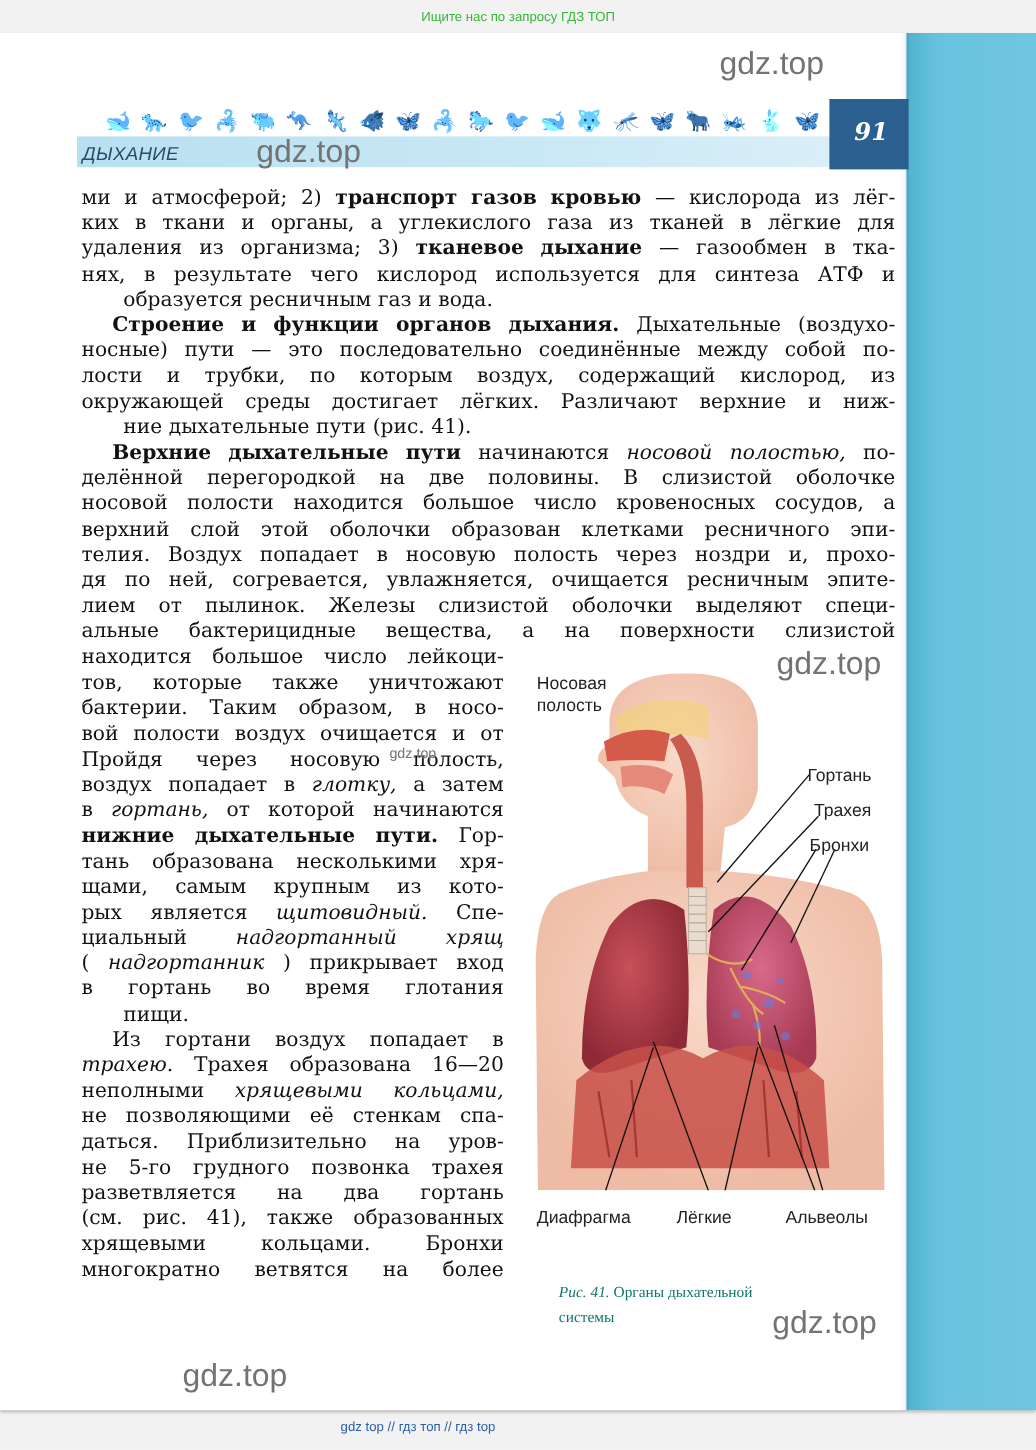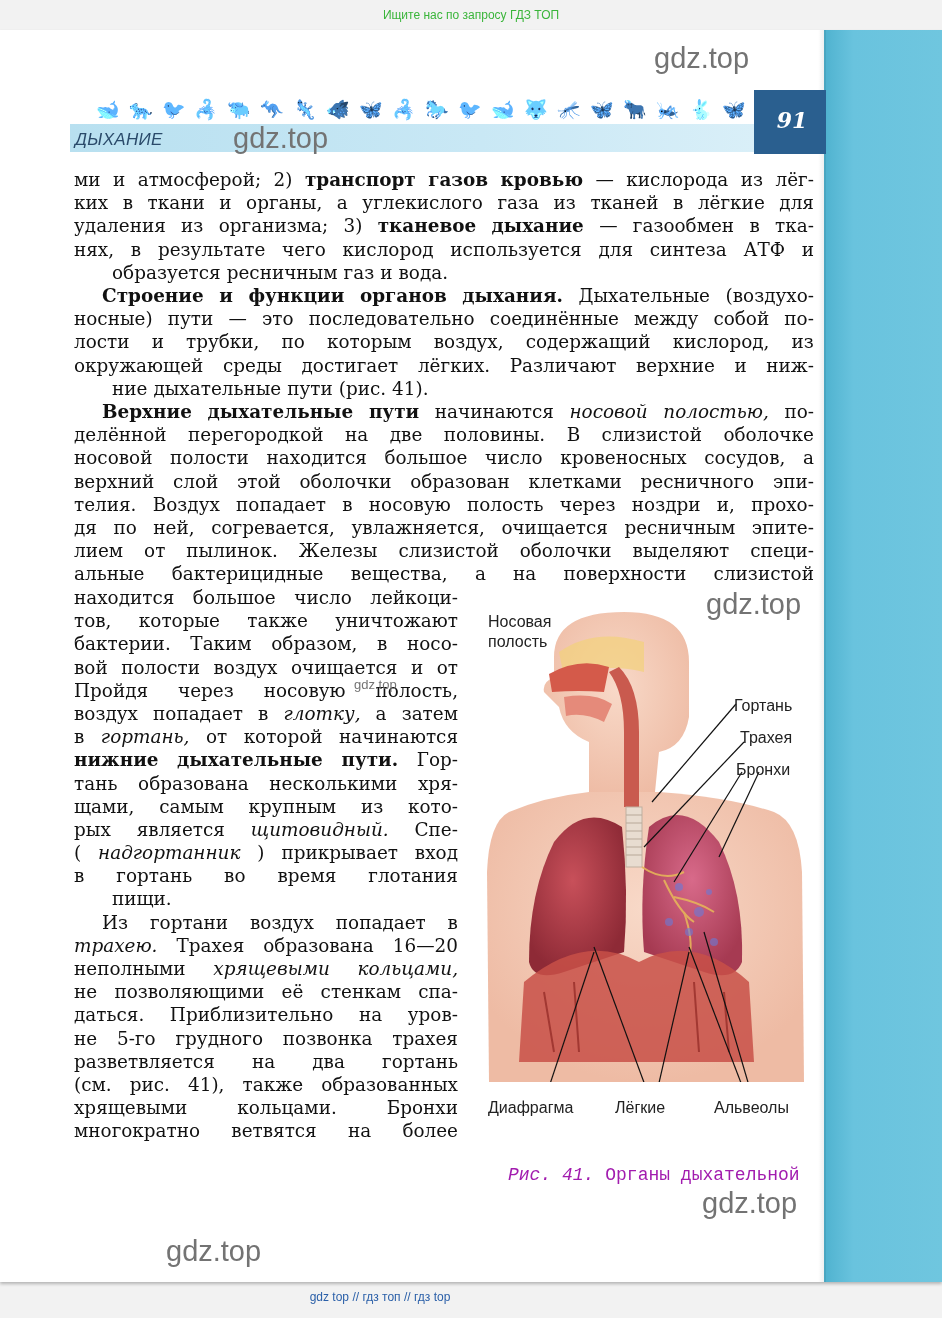--- a/index.html
+++ b/index.html
@@ -67,21 +67,21 @@
   .i { font-style: italic; }
   .figure {
     position: absolute; left: 484px; top: 612px; width: 330px; height: 470px;
   }
   .fig-label {
     position: absolute; font-family: "Liberation Sans", sans-serif;
     font-size: 16px; color: #222; white-space: nowrap; line-height: 20px;
   }
   .caption {
     position: absolute; left: 508px; top: 1164px;
-    font-family: Liberation Mono, monospace; font-size: 18px; color: #a21caf;
+    font-family: Liberation Serif, serif; font-size: 14px; color: #0f766e;
     line-height: 23px;
   }
   .bottom-links {
     position: absolute; left: 0; top: 1290px; width: 760px; text-align: center;
     font-family: "Liberation Sans", sans-serif; font-size: 12px; color: #2a5fa8;
   }
 </style>
 </head>
 <body>
 
@@ -383,20 +383,25 @@
       <span>из</span>
       <span>кото-</span>
     </div>
     <div class="line">
       <span>рых</span>
       <span>является</span>
       <span class="i">щитовидный.</span>
       <span>Спе-</span>
     </div>
     <div class="line">
+      <span>циальный</span>
+      <span class="i">надгортанный</span>
+      <span class="i">хрящ</span>
+    </div>
+    <div class="line">
       <span>(</span>
       <span class="i">надгортанник</span>
       <span>)</span>
       <span>прикрывает</span>
       <span>вход</span>
     </div>
     <div class="line">
       <span>в</span>
       <span>гортань</span>
       <span>во</span>
@@ -547,20 +552,21 @@
   <div class="fig-label" style="left:250px;top:84px;">Гортань</div>
   <div class="fig-label" style="left:256px;top:116px;">Трахея</div>
   <div class="fig-label" style="left:252px;top:148px;">Бронхи</div>
   <div class="fig-label" style="left:4px;top:486px;">Диафрагма</div>
   <div class="fig-label" style="left:131px;top:486px;">Лёгкие</div>
   <div class="fig-label" style="left:230px;top:486px;">Альвеолы</div>
 </div>
 
 <div class="caption">
   <div><span class="i">Рис. 41.</span><span> Органы дыхательной</span></div>
+  <div>системы</div>
 </div>
 
 <div class="watermark wm-large" style="left:702px;top:1187px;">gdz.top</div>
 <div class="watermark wm-large" style="left:166px;top:1235px;">gdz.top</div>
 
 <div class="bottom-links">
   <span>gdz top</span>
   <span>//</span>
   <span>гдз топ</span>
   <span>//</span>

